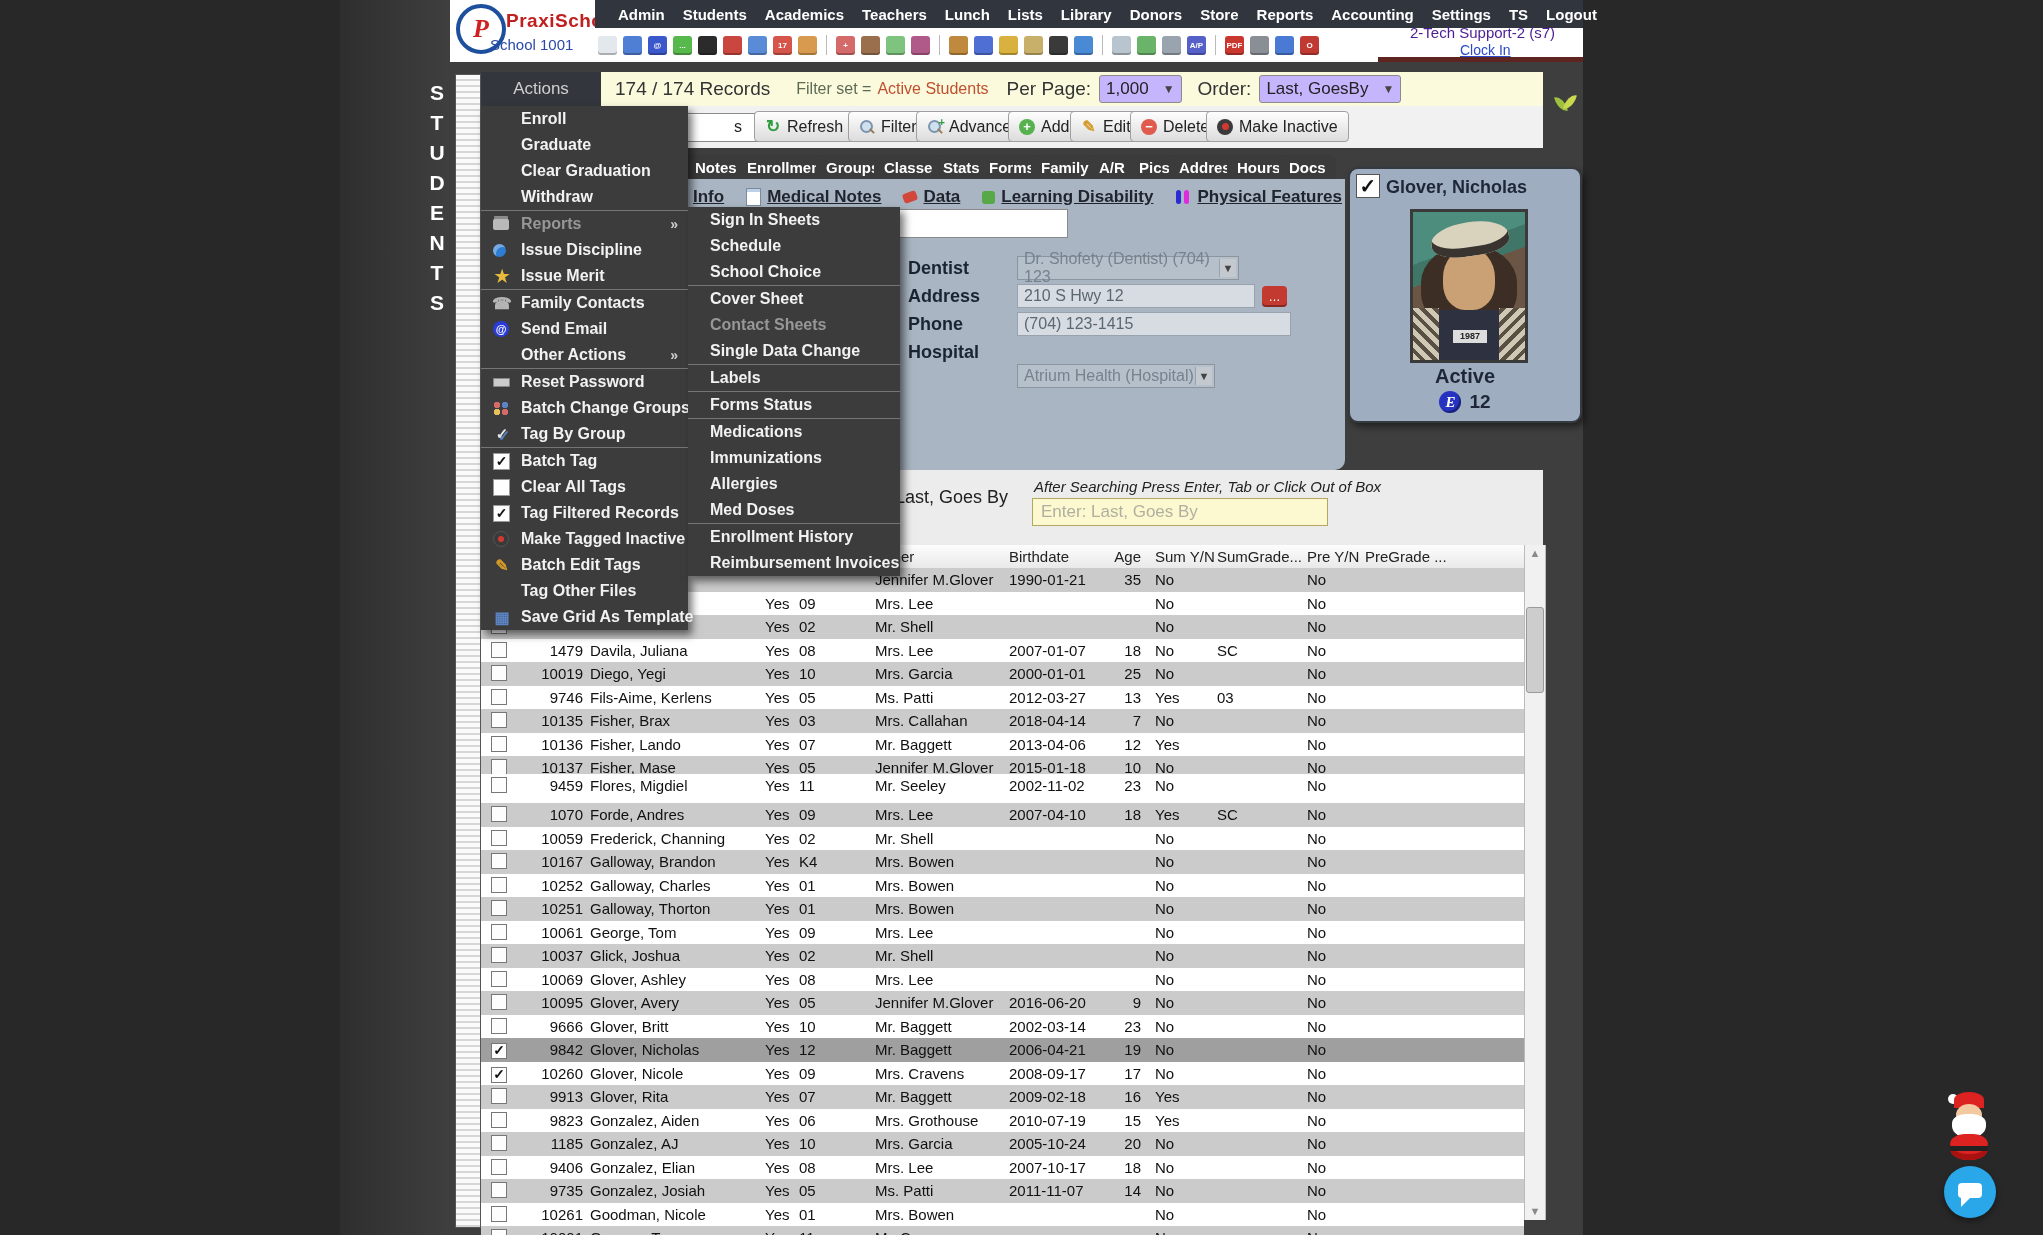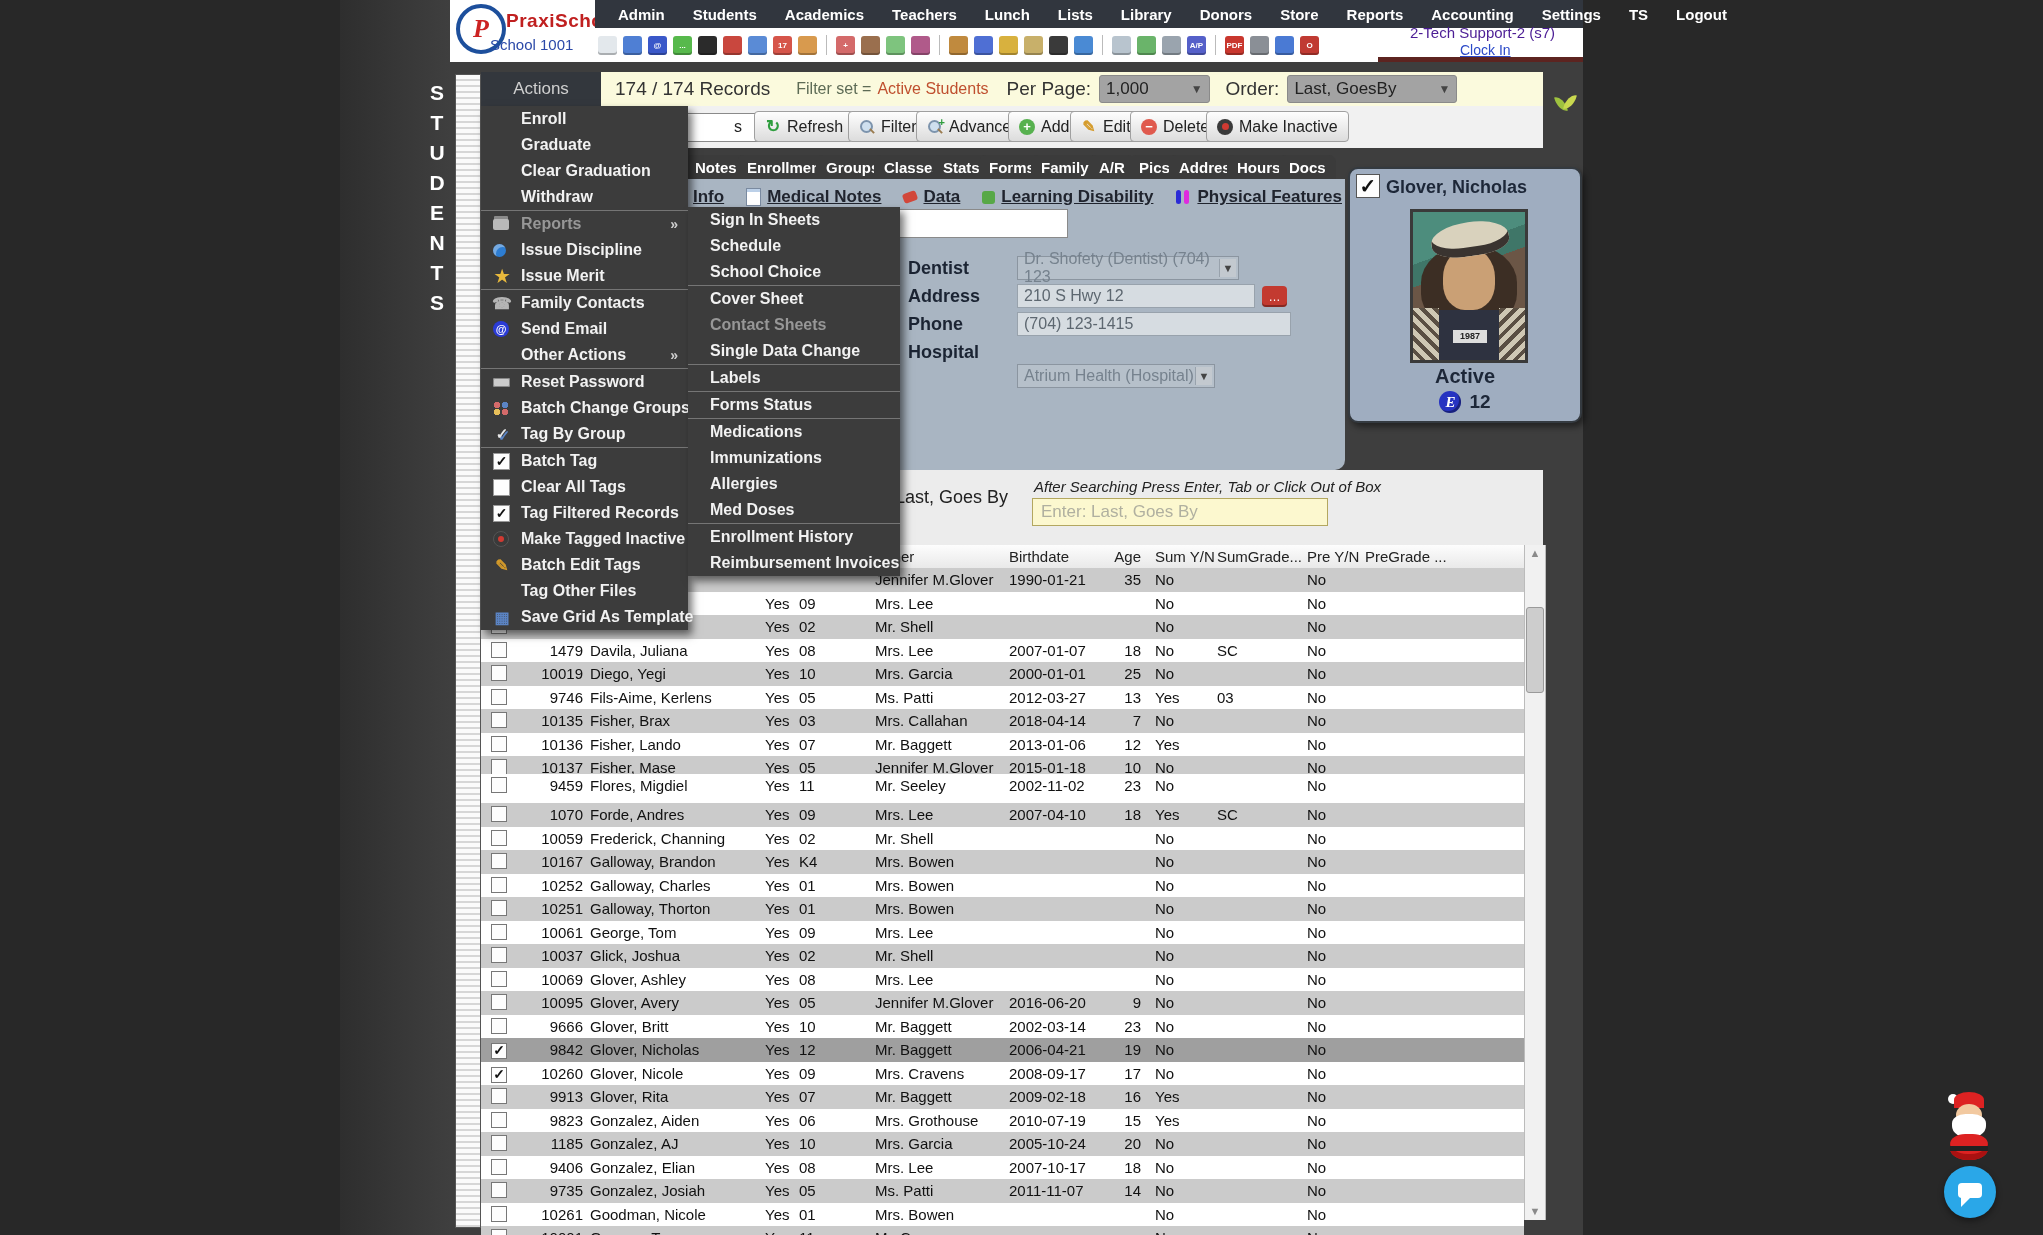--- a/index.html
+++ b/index.html
@@ -15,39 +15,39 @@
   #students-vert{left:424px;top:78px;width:26px;color:#fff;font-weight:bold;font-size:21px;line-height:30px;text-align:center;}
   #app{left:450px;top:0;width:1133px;height:1235px;background:#3e3e3e;}
 
   
   #white-header{position:absolute;left:0;top:0;width:1133px;height:62px;background:#fff;}
   #logo-circle{position:absolute;left:6px;top:4px;width:42px;height:42px;border-radius:50%;border:4px solid #1d4f9c;background:#fff;color:#c register0322;}
   #logo-circle span{position:absolute;left:0;top:0;width:100%;height:100%;display:flex;align-items:center;justify-content:center;color:#c22;font:italic bold 26px "Liberation Serif",serif;}
   #brand{position:absolute;left:56px;top:10px;font-weight:bold;font-size:19px;color:#c02020;letter-spacing:.5px;}
   #brand .tm{font-size:9px;color:#888;vertical-align:super;}
   #school-label{position:absolute;left:40px;top:36px;font-size:15px;color:#2b49a8;}
-  #navbar{position:absolute;left:145px;top:0;width:988px;height:28px;background:#31363e;display:flex;align-items:center;gap:10px;padding-left:14px;box-sizing:border-box;}
+  #navbar{position:absolute;left:145px;top:0;width:988px;height:28px;background:#31363e;display:flex;align-items:center;padding-left:14px;box-sizing:border-box;}
   .nav-item{color:#fff;font-weight:bold;font-size:15px;padding:0 9px;white-space:nowrap;cursor:pointer;}
   #icon-toolbar{position:absolute;left:148px;top:32px;height:26px;display:flex;align-items:center;gap:6px;}
   .ticon{width:19px;height:19px;border-radius:3px;display:inline-flex;align-items:center;justify-content:center;color:#fff;font-size:8px;font-weight:bold;box-shadow:inset 0 -2px rgba(0,0,0,.25);}
   .tsep{width:1px;height:20px;background:#bbb;margin:0 3px;}
   #support-line{position:absolute;left:960px;top:24px;width:170px;font-size:15px;color:#4c1d95;}
   #clock-in{position:absolute;left:1010px;top:42px;font-size:14px;color:#2b49c8;text-decoration:underline;cursor:pointer;}
   #maroon-bar{position:absolute;left:928px;top:57px;width:205px;height:5px;background:#5d2420;}
 
   #stripe-band{left:455px;top:74px;width:24px;height:1152px;background:repeating-linear-gradient(to bottom,#fafafa 0 4px,#d6d6d6 4px 6px);border:1px solid #555;}
 
   
   #actions-button{left:481px;top:72px;width:120px;height:34px;background:#33373d;color:#cfcfcf;font-size:17px;display:flex;align-items:center;justify-content:center;cursor:pointer;}
   #records-strip{left:601px;top:72px;width:942px;height:34px;background:#fbfadd;display:flex;align-items:center;font-size:19px;color:#333;}
   #records-count{margin-left:14px;white-space:nowrap;}
   #filter-label{margin-left:26px;font-size:16px;color:#5d6b55;}
   #filter-value{margin-left:6px;font-size:16px;color:#bf4f2e;}
   #per-page-label{margin-left:18px;}
-  .mini-select{background:#a3a3a3;border:1px solid #8a8a8a;border-radius:3px;height:26px;display:flex;align-items:center;padding:0 6px;margin-left:8px;font-size:17px;color:#222;cursor:pointer;gap:28px;}
+  .mini-select{background:#c4b5fd;border:1px solid #8a8a8a;border-radius:3px;height:26px;display:flex;align-items:center;padding:0 6px;margin-left:8px;font-size:17px;color:#222;cursor:pointer;}
   .mini-select .chev{margin-left:14px;font-size:12px;color:#444;}
   #order-label{margin-left:16px;}
 
   
   #buttons-row{left:481px;top:106px;width:1062px;height:42px;background:#f1f1f1;}
   #template-select{position:absolute;left:120px;top:7px;width:190px;height:27px;background:#fff;border:1px solid #8a8a8a;border-radius:3px;cursor:pointer;}
   #template-select .frag{position:absolute;left:132px;top:4px;font-size:16px;color:#222;}
   #template-select .chev{position:absolute;right:8px;top:6px;font-size:13px;color:#333;}
   .abtn{position:absolute;top:5px;height:31px;background:linear-gradient(#fefefe,#dcdcdc);border:1px solid #a0a0a0;border-radius:4px;display:flex;align-items:center;gap:6px;padding:0 10px;font-size:16px;color:#222;cursor:pointer;font-family:"Liberation Sans",sans-serif;}
   .bic{display:inline-flex;width:16px;height:16px;align-items:center;justify-content:center;font-size:15px;font-weight:bold;}
@@ -514,21 +514,21 @@
         <span class="cell c-pre">No</span>
         <span class="cell c-pregrade"></span>
       </div>
       <div class="trow even" style="top: 187.5px;">
         <span class="cell c-cb"><span class="cbx"></span></span>
         <span class="cell c-id">10136</span>
         <span class="cell c-name">Fisher, Lando</span>
         <span class="cell c-enrolled">Yes</span>
         <span class="cell c-grade">07</span>
         <span class="cell c-teacher">Mr. Baggett</span>
-        <span class="cell c-birthdate">2013-01-06</span>
+        <span class="cell c-birthdate">2013-04-06</span>
         <span class="cell c-age">12</span>
         <span class="cell c-sum">Yes</span>
         <span class="cell c-sumgrade"></span>
         <span class="cell c-pre">No</span>
         <span class="cell c-pregrade"></span>
       </div>
       <div class="trow odd" style="top: 211px;">
         <span class="cell c-cb"><span class="cbx"></span></span>
         <span class="cell c-id">10137</span>
         <span class="cell c-name">Fisher, Mase</span>

